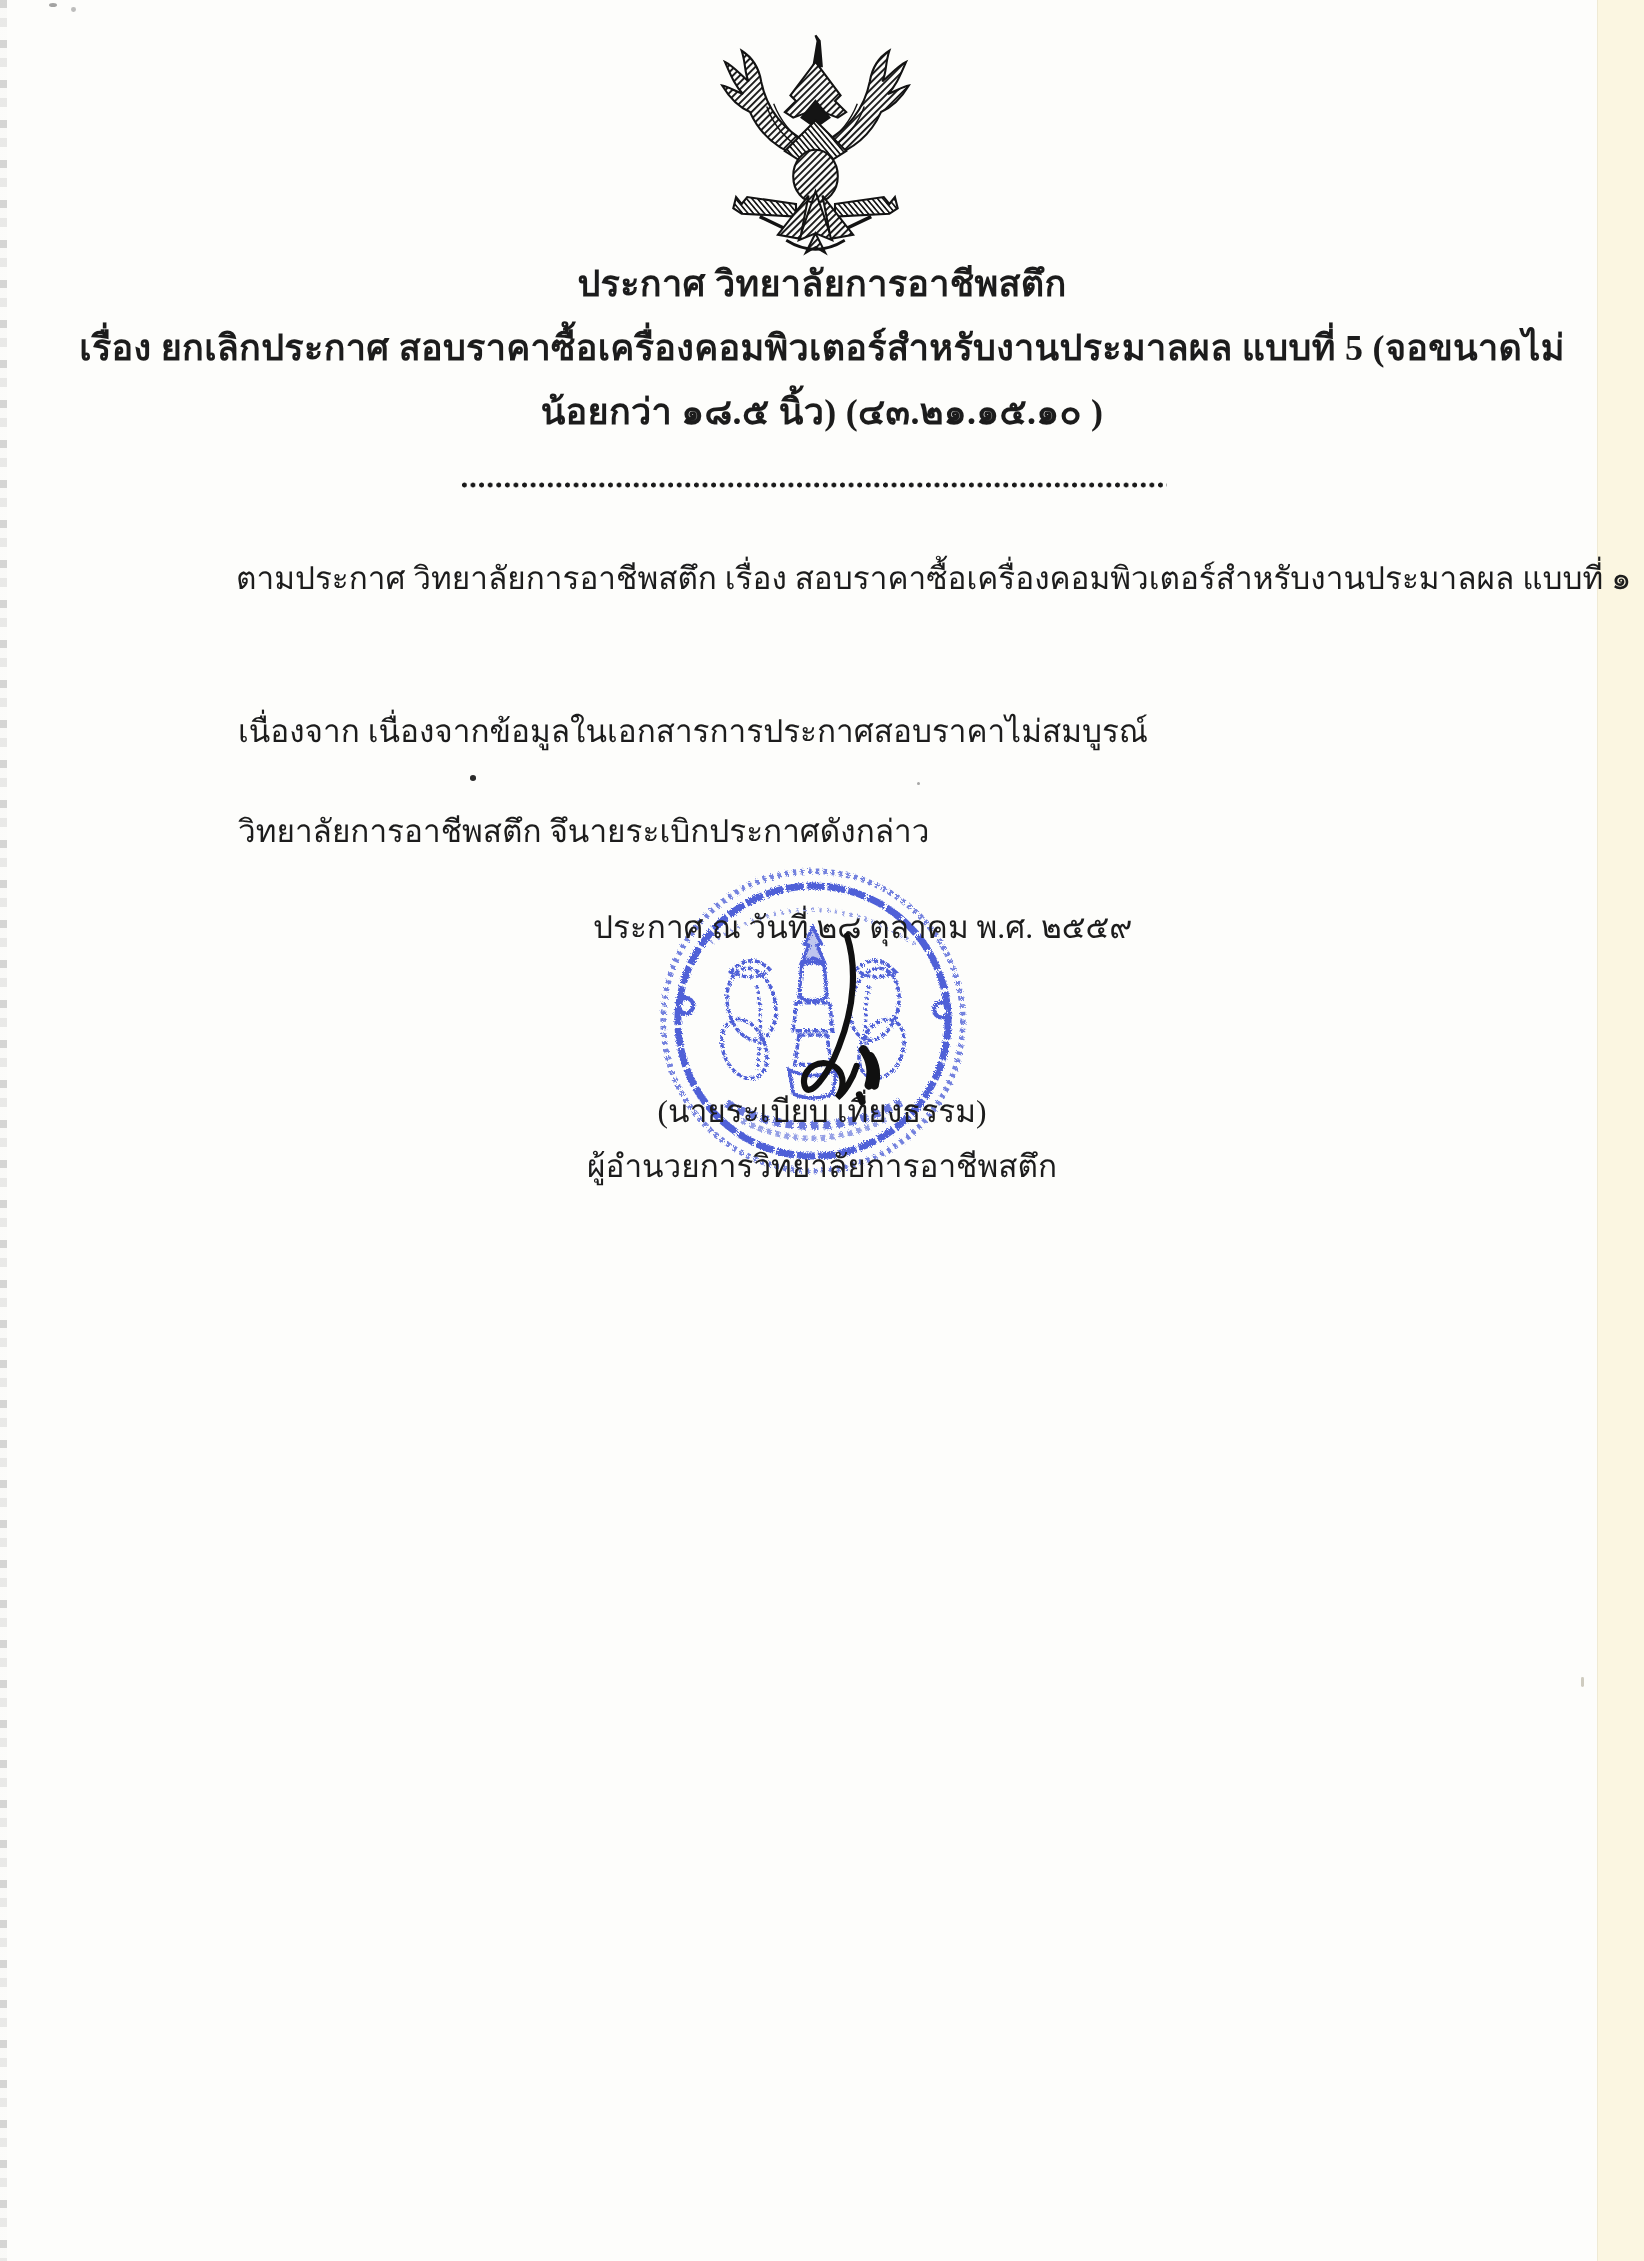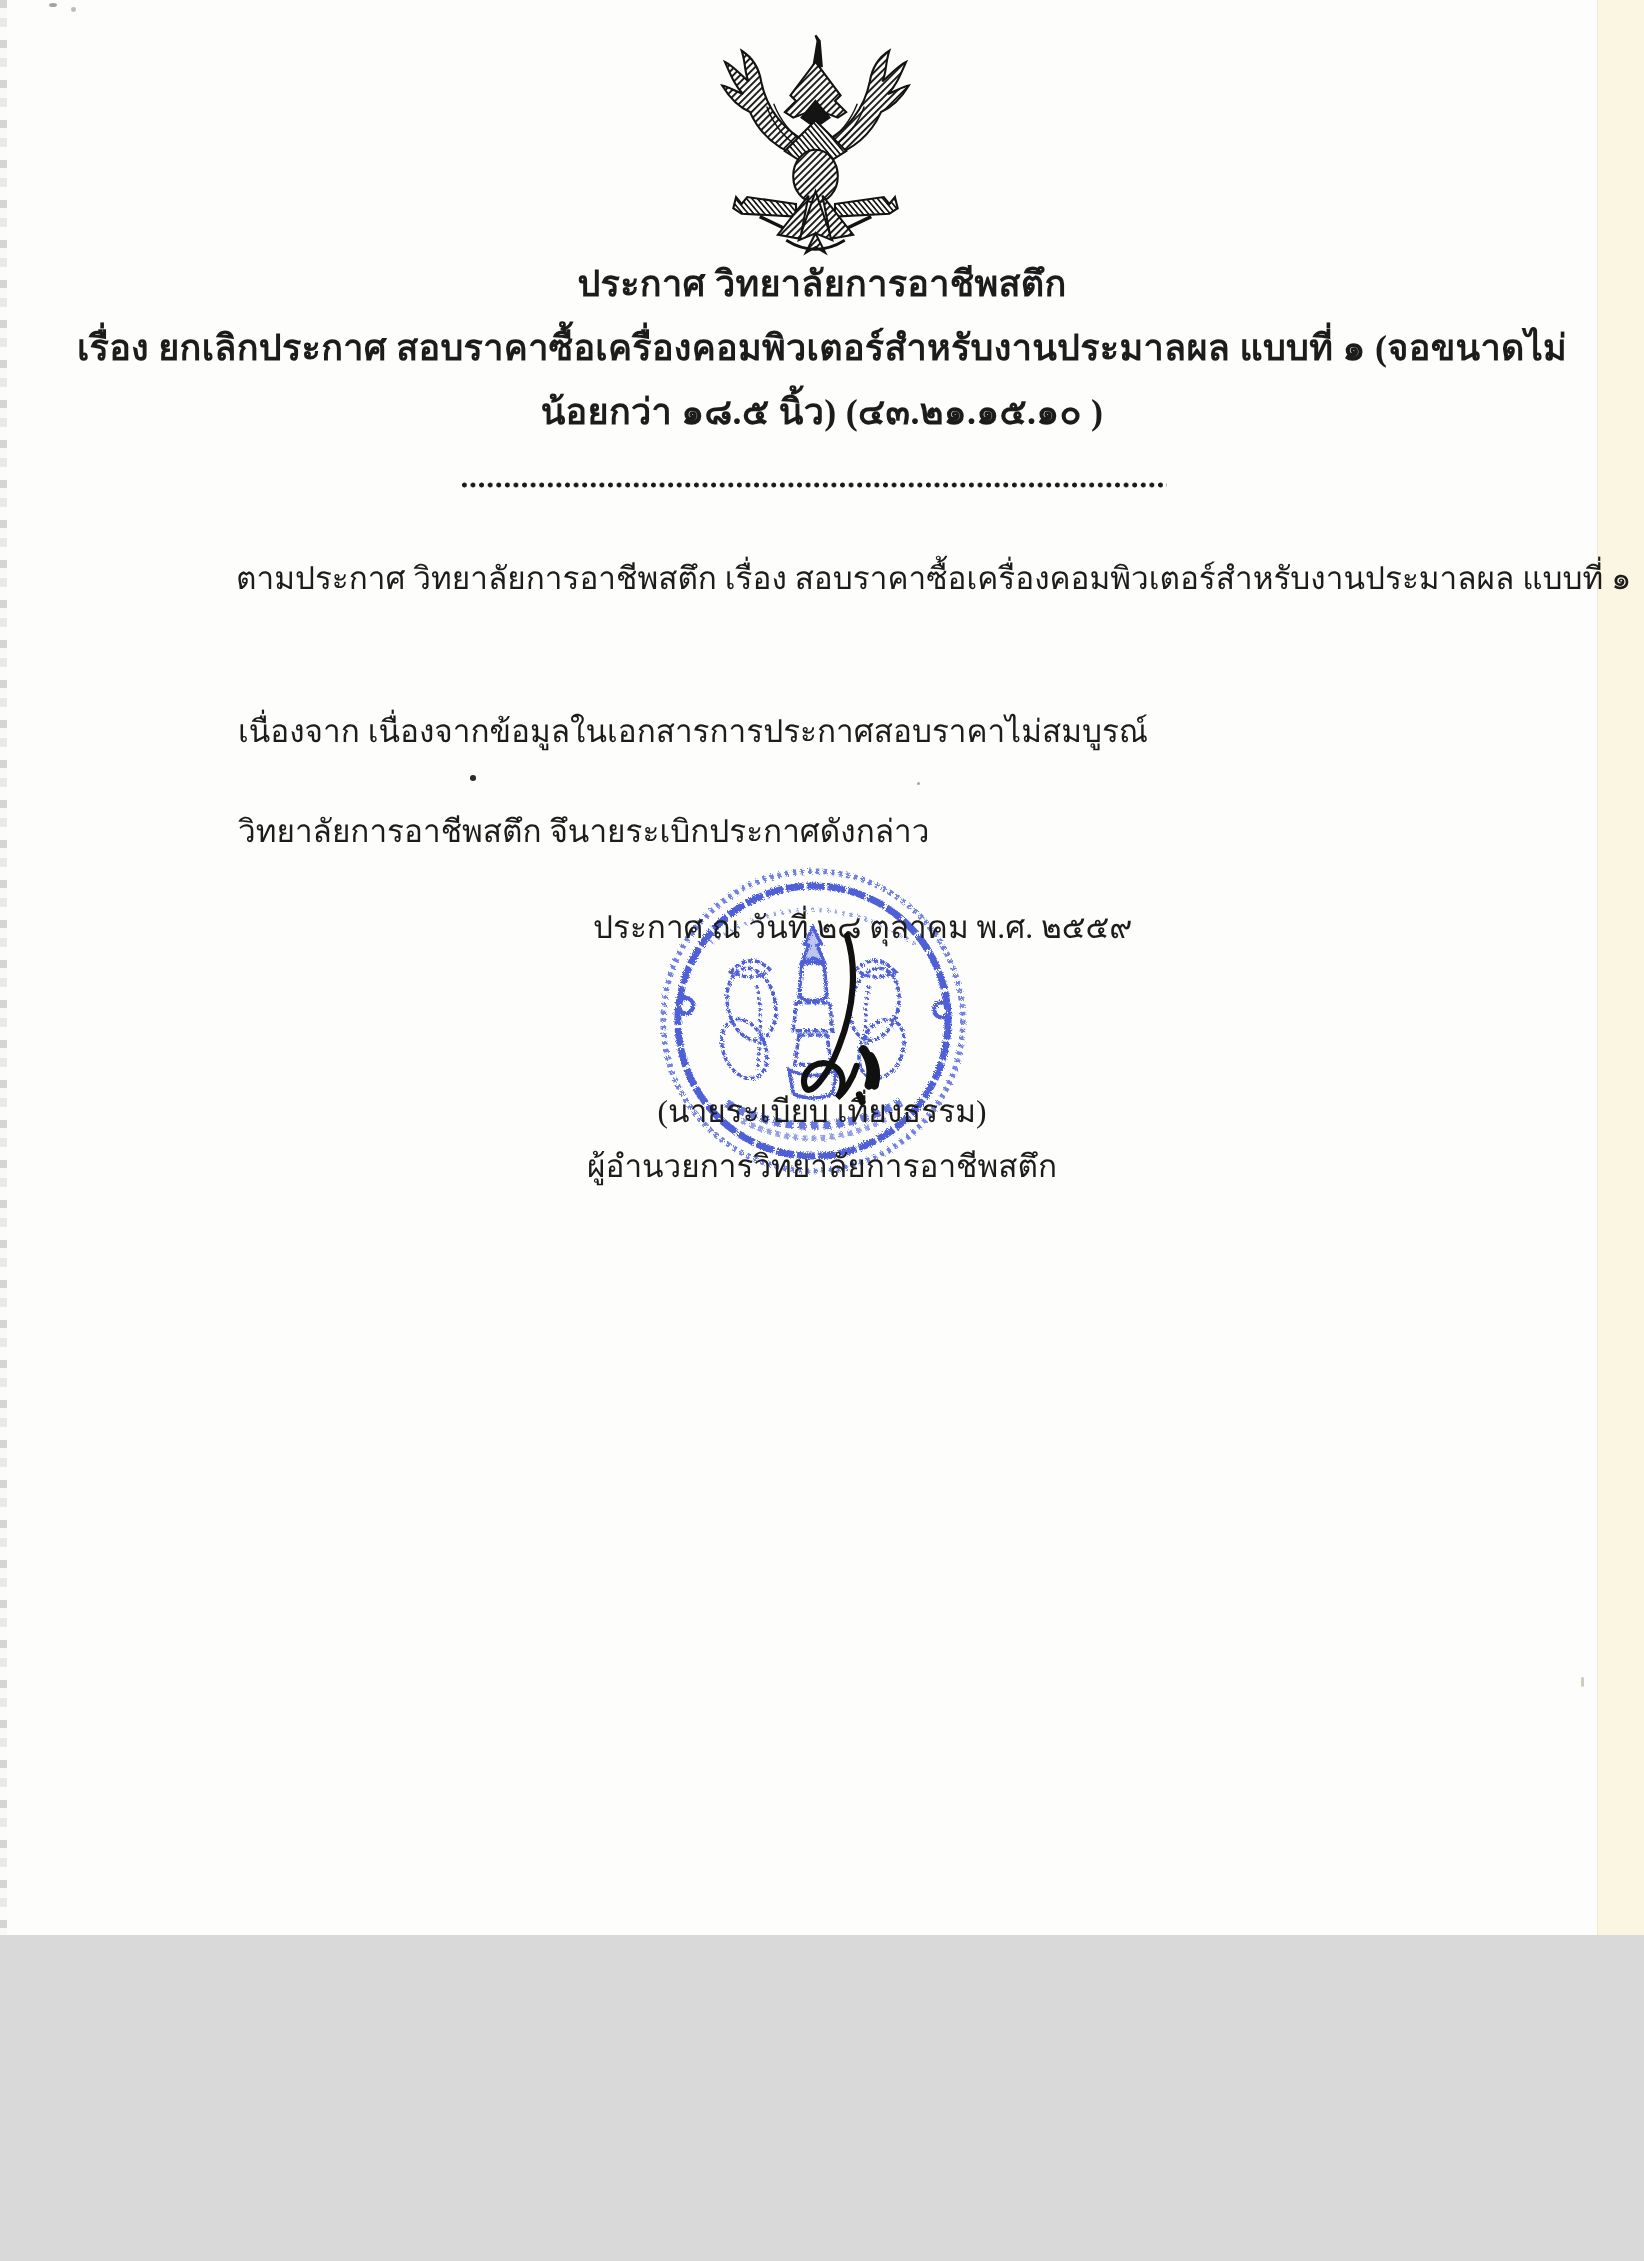--- a/index.html
+++ b/index.html
@@ -1,19 +1,19 @@
 <!DOCTYPE html>
 <html style="font-size:11px"><head>
 <meta charset="utf-8">
 <style>
   html,body{margin:0;padding:0;}
   body{background:#d9d9d9;}
   .page{
     position:relative;
-    width:1644px;height:1935px;
+    width:1644px;height:2261px;
     background:#fdfdfb;
     overflow:hidden;
     font-family:"Liberation Serif","DejaVu Serif",serif;
     color:#1c1c1c;
   }
   .abs{position:absolute;white-space:nowrap;}
   .center{left:0;width:1644px;text-align:center;}
   .heading{font-size:36px;font-weight:bold;line-height:1.5;letter-spacing:0.3px;}
   .body-line{font-size:31.5px;line-height:1.5;}
   .dots{
@@ -96,21 +96,21 @@
         <path d="M150,226 L126,296 L150,286 L174,296 Z"></path>
         <path d="M140,232 L96,288 L128,294 Z"></path>
         <path d="M160,232 L204,288 L172,294 Z"></path>
         <path d="M150,286 L136,314 L150,306 L164,314 Z"></path>
         <path d="M108,296 Q150,322 192,296" fill="none" stroke-width="4"></path>
       </g>
     </svg>
   </div>
 
   <div class="abs center heading" style="top:257px;">ประกาศ วิทยาลัยการอาชีพสตึก</div>
-  <div class="abs center heading" style="top:321px;">เรื่อง ยกเลิกประกาศ สอบราคาซื้อเครื่องคอมพิวเตอร์สำหรับงานประมาลผล แบบที่ ๑ (จอขนาดไม่</div>
+  <div class="abs center heading" style="top:321px;">เรื่อง ยกเลิกประกาศ สอบราคาซื้อเครื่องคอมพิวเตอร์สำหรับงานประมาลผล แบบที่ 5 (จอขนาดไม่</div>
   <div class="abs center heading" style="top:385px;">น้อยกว่า ๑๘.๕ นิ้ว) (๔๓.๒๑.๑๕.๑๐ )</div>
 
   <div class="abs dots"></div>
 
   <div class="abs body-line" style="top:555px;left:236px;">ตามประกาศ วิทยาลัยการอาชีพสตึก เรื่อง สอบราคาซื้อเครื่องคอมพิวเตอร์สำหรับงานประมาลผล แบบที่ ๑</div>
   <div class="abs body-line" style="top:708px;left:238px;">เนื่องจาก เนื่องจากข้อมูลในเอกสารการประกาศสอบราคาไม่สมบูรณ์</div>
   <div class="abs body-line" style="top:808px;left:238px;">วิทยาลัยการอาชีพสตึก จึนายระเบิกประกาศดังกล่าว</div>
   <div class="abs body-line" style="top:904px;left:569px;z-index:3;margin-left:24px;">ประกาศ ณ วันที่ ๒๘ ตุลาคม พ.ศ. ๒๕๕๙</div>
 
   <div class="abs stamp-wrap" style="z-index:2;">

